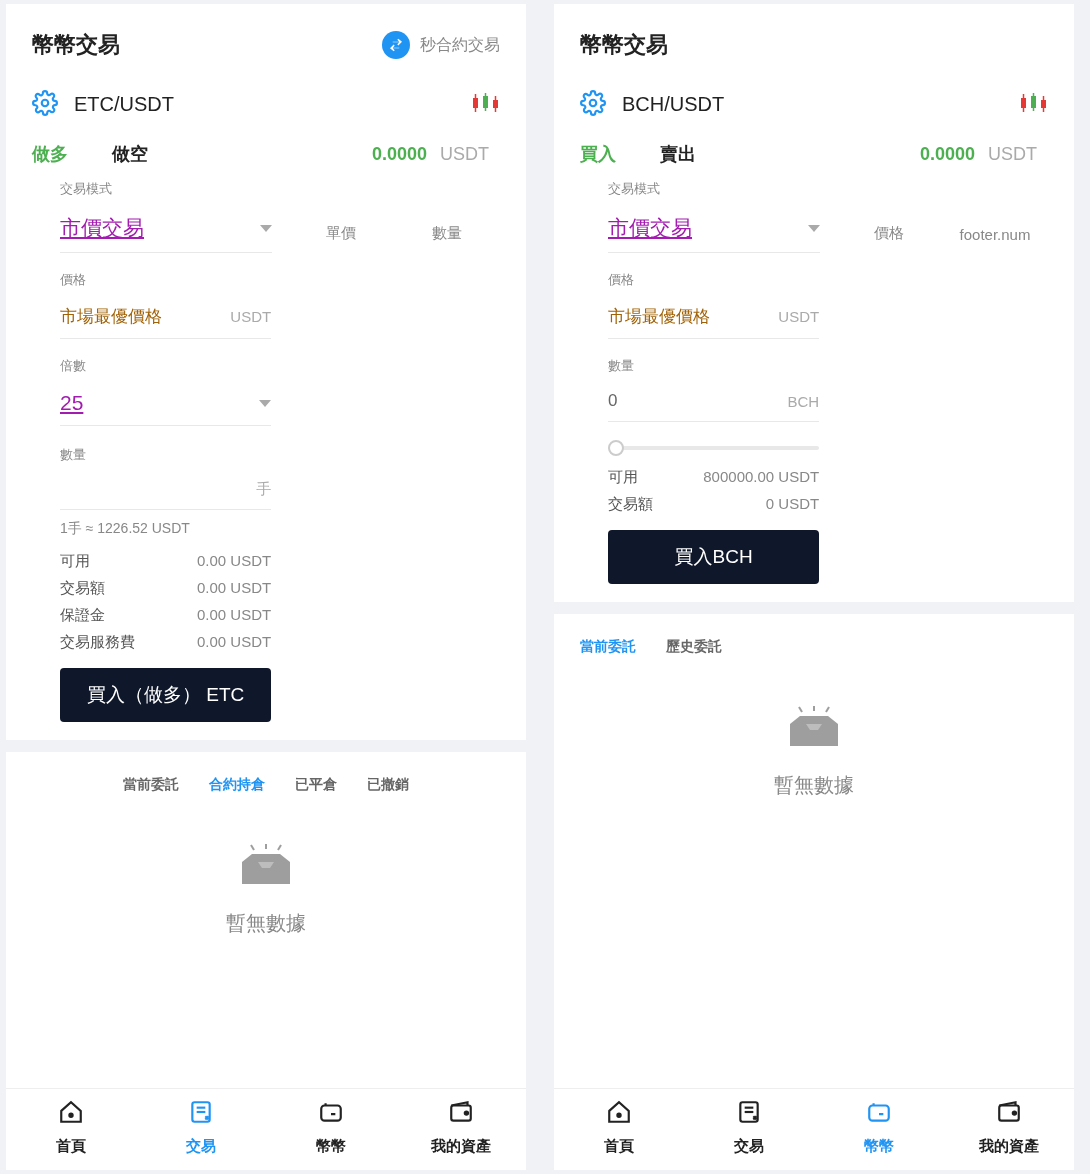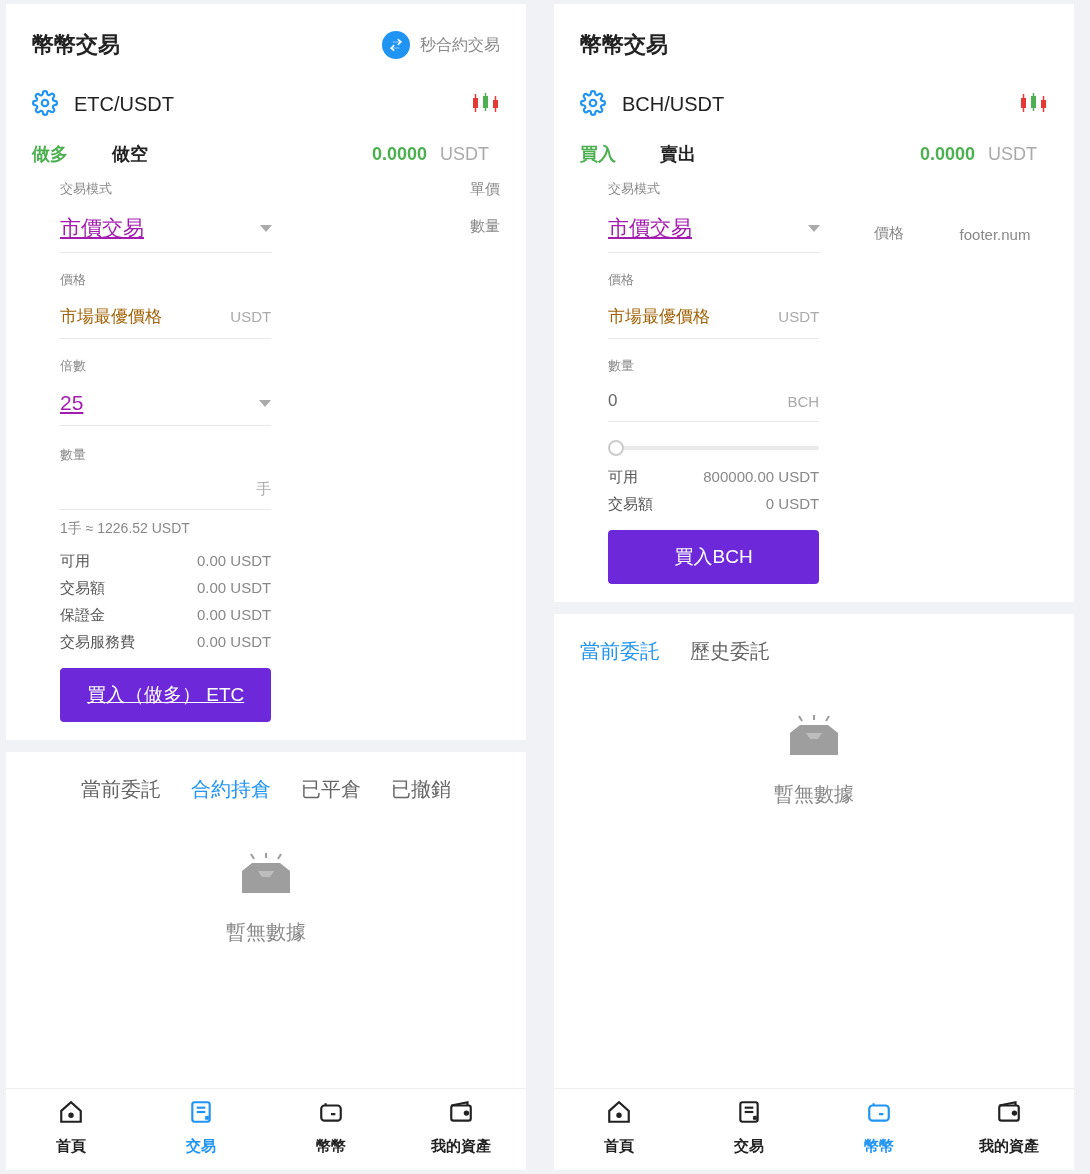--- a/index.html
+++ b/index.html
@@ -26,25 +26,25 @@
 .caret { width: 0; height: 0; border-left: 6px solid transparent; border-right: 6px solid transparent; border-top: 7px solid #aaa; }
 .header-cell { font-size: 15px; color: #888; text-align: center; padding-bottom: 10px; }
 .input-line { display: flex; align-items: center; justify-content: space-between; border-bottom: 1px solid #e8e8e8; padding: 6px 0 10px 0; font-size: 17px; }
 .input-line .val { color: #666; }
 .input-line .plh { color: #a16207; }
 .input-line .unit { color: #aaa; font-size: 15px; }
 .sub-note { font-size: 14px; color: #888; margin-top: 10px; }
 .kv-list { margin-top: 10px; }
 .kv { display: flex; justify-content: space-between; font-size: 15px; color: #555; padding: 4px 0; }
 .kv .v { color: #888; }
-.big-btn { width: 100%; background: #6d28d9; color: #fff; font-size: 19px; padding: 14px 0; border: none; border-radius: 4px; margin-top: 12px; cursor: pointer; }
+.big-btn { width: 100%; background: #0f172a; color: #fff; font-size: 19px; padding: 14px 0; border: none; border-radius: 4px; margin-top: 12px; cursor: pointer; }
 .sep { height: 12px; background: #f0f2f5; }
 .sub-tabs { display: flex; gap: 30px; padding: 24px 0 10px 0; justify-content: center; }
 .sub-tabs.left { justify-content: flex-start; padding-left: 26px; }
-.sub-tab { font-size: 20px; font-weight: 400; color: #666; cursor: pointer; }
+.sub-tab { font-size: 14px; font-weight: 700; color: #666; cursor: pointer; }
 .sub-tab.active { color: #2094f3; }
 .empty { flex: 1; display: flex; flex-direction: column; align-items: center; padding-top: 40px; color: #888; }
 .empty-icon { margin-bottom: 14px; }
 .empty-text { font-size: 20px; color: #888; }
 .footer { display: flex; border-top: 1px solid #eee; margin-top: auto; }
 .footer-item { flex: 1; display: flex; flex-direction: column; align-items: center; justify-content: center; padding: 10px 0 14px 0; gap: 12px; font-size: 15px; font-weight: 700; color: #222; cursor: pointer; }
 .footer-item.active { color: #2094f3; }
 .footer-icon { width: 26px; height: 26px; }
 .mt18 { margin-top: 18px; }
 .slider { width: 100%; height: 4px; background: #e8e8e8; border-radius: 2px; margin: 24px 0 14px 0; position: relative; }
@@ -99,21 +99,21 @@
 
   <div class="form-area">
     <div class="row">
       <div class="col">
         <span class="small-label">交易模式</span>
         <div class="select-box">
           <span>市價交易</span>
           <span class="caret"></span>
         </div>
       </div>
-      <div class="col" style="display:flex;align-items:flex-end;flex-direction:column;">
+      <div class="col" style="display:flex;align-items:flex-end;">
         <div style="flex:1" class="header-cell">單價</div>
         <div style="flex:1" class="header-cell">數量</div>
       </div>
     </div>
 
     <div class="mt18" style="width:48%;">
       <span class="small-label">價格</span>
       <div class="input-line">
         <span class="plh">市場最優價格</span>
         <span class="unit">USDT</span>
@@ -151,21 +151,21 @@
       <div class="kv">
           <span>保證金</span>
           <span class="v">0.00 USDT</span>
         </div>
       <div class="kv">
           <span>交易服務費</span>
           <span class="v">0.00 USDT</span>
         </div>
     </div>
 
-    <button class="big-btn" style="width:48%;text-decoration:underline;">買入（做多） ETC</button>
+    <button class="big-btn" style="width:48%;">買入（做多） ETC</button>
   </div>
 
   <div class="sep"></div>
 
   <div class="sub-tabs">
     <span class="sub-tab">當前委託</span>
     <span class="sub-tab active">合約持倉</span>
     <span class="sub-tab">已平倉</span>
     <span class="sub-tab">已撤銷</span>
   </div>

